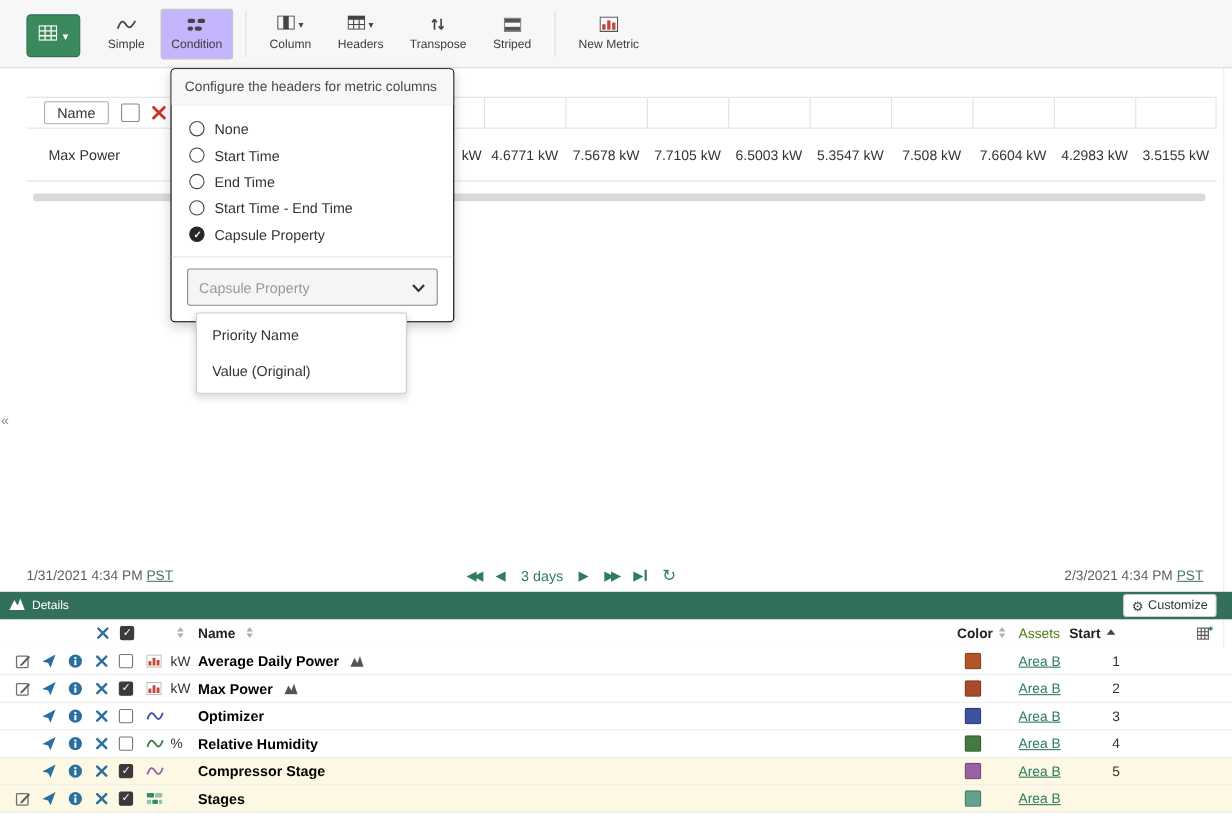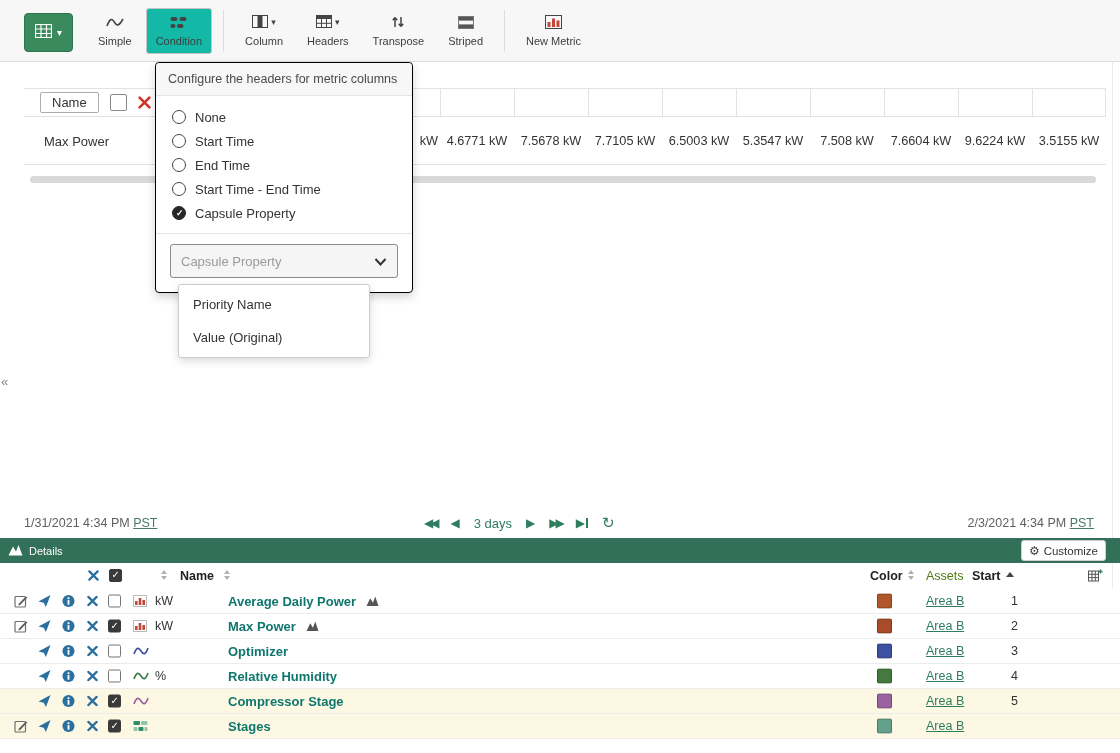--- a/index.html
+++ b/index.html
@@ -10,21 +10,21 @@
   .toolbar{position:absolute;left:0;top:0;width:1120px;height:62px;background:#f7f7f7;
            border-bottom:1px solid #ddd;display:flex;align-items:center;box-sizing:border-box;}
   .tbl-btn{position:absolute;left:24px;top:13px;width:47px;height:37px;background:#3a8a5e;
            border:1px solid #2e7450;border-radius:4px;display:flex;align-items:center;
            justify-content:center;gap:5px;cursor:pointer;}
   .tbl-btn .caret{color:#fff;font-size:10px;}
   .tb-row{display:flex;align-items:center;margin-left:86px;height:100%;}
   .tb-btn{display:flex;flex-direction:column;align-items:center;justify-content:center;gap:5px;
           padding:5px 9px;margin:0 2px;font-size:11px;color:#3d3d3d;border:1px solid transparent;
           border-radius:3px;height:46px;box-sizing:border-box;cursor:pointer;white-space:nowrap;}
-  .tb-btn.active{background:#14b8a6;border-color:#c4c4c4;align-items:center;}
+  .tb-btn.active{background:#c4b5fd;border-color:#c4c4c4;align-items:center;}
   .tb-ico{display:flex;align-items:center;gap:3px;height:15px;}
   .tb-ico .caret{font-size:9px;color:#444;}
   .tb-sep{width:1px;height:42px;background:#ddd;margin:0 9px;}
 
   
   .mtable{position:absolute;left:24px;top:88px;width:1082px;}
   .mhead{position:relative;height:27px;border-top:1px solid #e2e2e2;border-bottom:1px solid #e2e2e2;}
   .mhead-left{position:absolute;left:16px;top:3px;display:flex;align-items:center;gap:11px;}
   .name-box{border:1px solid #adadad;border-radius:2px;padding:2px 11px;font-size:13px;background:#fff;cursor:pointer;}
   .mh-check{width:15px;height:15px;border:1px solid #888;border-radius:2px;background:#fff;cursor:pointer;}
@@ -102,21 +102,21 @@
   .drow.hl{background:#fdf8e3;}
   .drow .c{position:absolute;top:50%;transform:translateY(-50%);display:flex;align-items:center;}
   .drow .edit{left:14px;cursor:pointer;}
   .drow .send{left:38px;cursor:pointer;}
   .drow .info{left:62px;cursor:pointer;}
   .drow .xx{left:87px;cursor:pointer;}
   .drow .chk{left:108px;}
   .drow .typ{left:133px;}
   .drow .uom{left:155px;font-size:12.5px;}
   .drow .nm{left:180px;gap:10px;cursor:pointer;}
-  .drow .nm b{font-size:13px;color:#0f766e;margin-left:48px;}
+  .drow .nm b{font-size:13px;color:#000000;}
   .drow .swatch{left:877px;width:15px;height:15px;border-radius:2px;border:1px solid rgba(0,0,0,.25);box-sizing:border-box;cursor:pointer;}
   .drow .asset{left:926px;color:#2e7d5f;text-decoration:underline;cursor:pointer;font-size:12.5px;}
   .drow .lane{left:996px;width:22px;justify-content:flex-end;font-size:12.5px;}
   .cb{width:13px;height:13px;border:1px solid #767676;border-radius:2px;background:#fff;box-sizing:border-box;
       position:relative;cursor:pointer;display:inline-block;}
   .cb.on{background:#3a3a3a;border-color:#3a3a3a;}
   .cb.on::after{content:"\2713";color:#fff;font-size:10px;position:absolute;left:1.5px;top:-1px;}
   .chart-ico{display:flex;align-items:center;}
 </style>
 </head>
@@ -251,21 +251,21 @@
       <span class="mrow-name">Max Power</span>
       <div class="mvals">
           <div class="mcell partial">kW</div>
           <div class="mcell">4.6771 kW</div>
           <div class="mcell">7.5678 kW</div>
           <div class="mcell">7.7105 kW</div>
           <div class="mcell">6.5003 kW</div>
           <div class="mcell">5.3547 kW</div>
           <div class="mcell">7.508 kW</div>
           <div class="mcell">7.6604 kW</div>
-          <div class="mcell">9.6224 kW</div>
+          <div class="mcell">4.2983 kW</div>
           <div class="mcell">3.5155 kW</div>
         </div>
     </div>
   </div>
 
   <div class="hscroll"></div>
   <div class="collapse">«</div>
   <div class="right-line"></div>
 
   <div class="popup">

